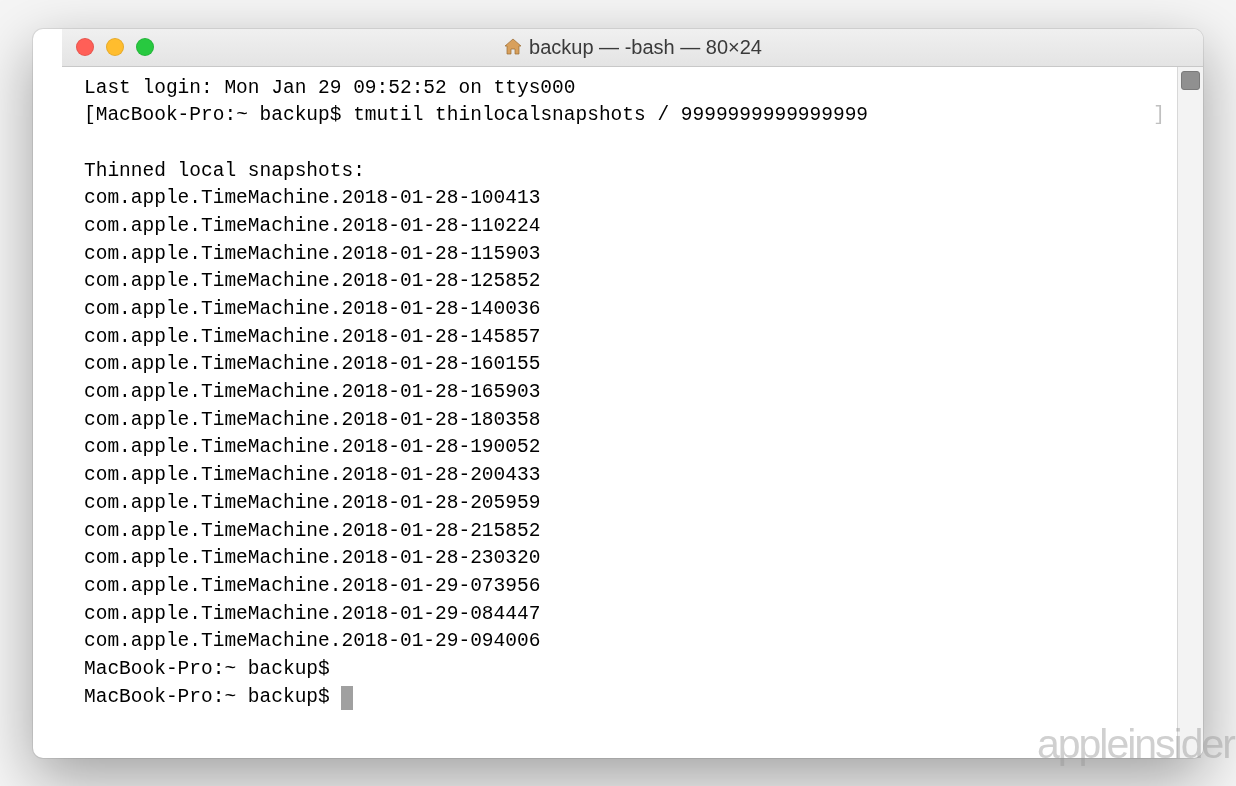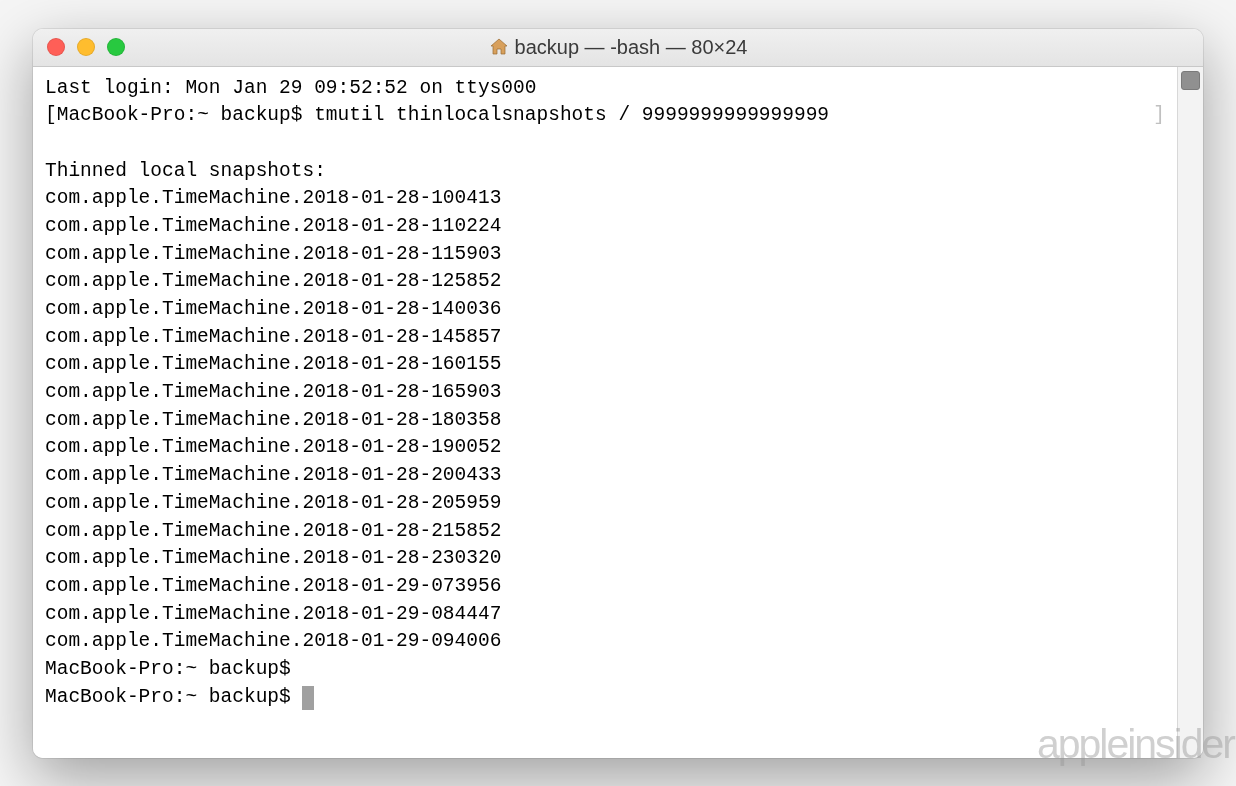--- a/index.html
+++ b/index.html
@@ -22,20 +22,21 @@
     .terminal-window {
       width: 1170px;
       height: 729px;
       background: #ffffff;
       border-radius: 10px;
       box-shadow: 0 20px 60px rgba(0,0,0,0.35), 0 0 0 1px rgba(0,0,0,0.08);
       overflow: hidden;
       display: flex;
       flex-direction: column;
       position: relative;
+      padding-left: 29px;
     }
 
     .title-bar {
       height: 38px;
       background: linear-gradient(to bottom, #f0f0f0 0%, #e4e4e4 100%);
       border-bottom: 1px solid #c8c8c8;
       display: flex;
       align-items: center;
       padding: 0 12px;
       position: relative;
@@ -86,20 +87,21 @@
     .window-title {
       font-size: 20px;
       font-weight: 400;
       color: #3a3a3a;
     }
 
     .terminal-body {
       flex: 1;
       display: flex;
       position: relative;
+      margin-left: 10px;
     }
 
     .terminal-content {
       flex: 1;
       background: #ffffff;
       padding: 8px 12px;
       font-family: "Menlo", "Monaco", "Courier New", monospace;
       font-size: 19.5px;
       line-height: 1.42;
       color: #000000;

